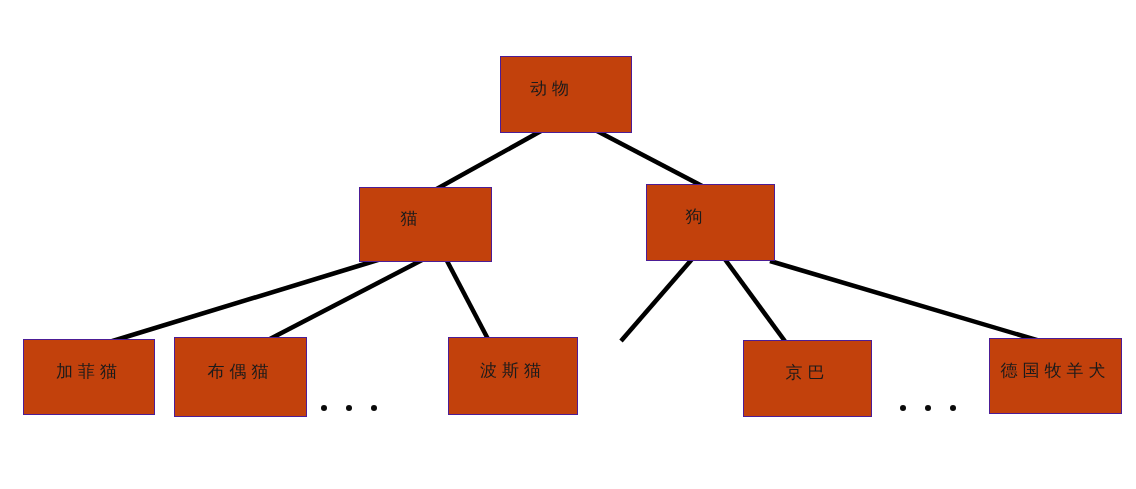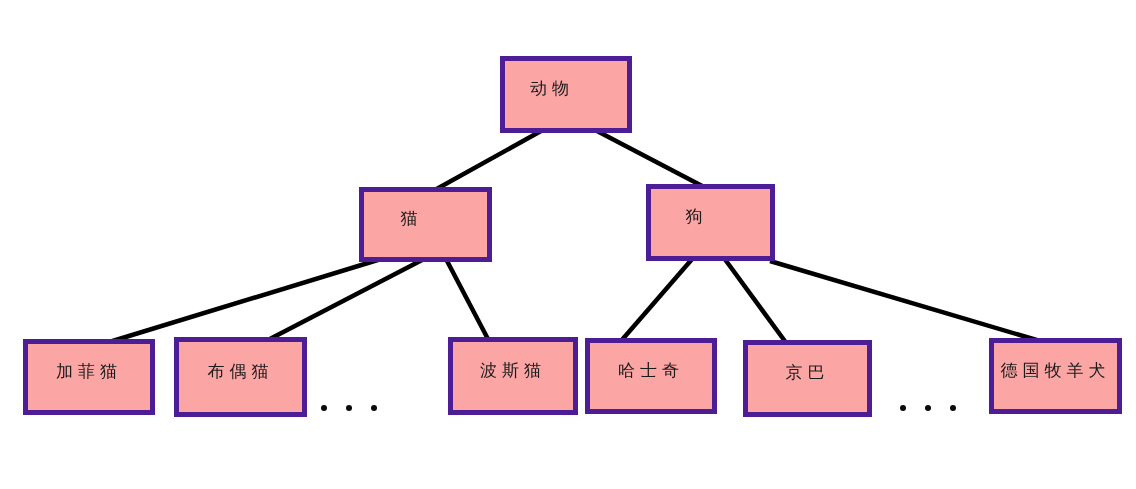--- a/index.html
+++ b/index.html
@@ -24,22 +24,22 @@
     height: 489px;
     z-index: 1;
   }
   svg.edges line {
     stroke: #000000;
     stroke-width: 4.5;
   }
   .node {
     position: absolute;
     z-index: 2;
-    background: #fca5a5;
-    border: 5px solid #4c1d95;
+    background: #c2410c;
+    border: 1px solid #4c1d95;
     box-sizing: border-box;
     display: flex;
     align-items: center;
     justify-content: center;
   }
   .node .lbl {
     font-size: 17px;
     letter-spacing: 5px;
     color: #1b1b1b;
     white-space: nowrap;
@@ -115,23 +115,20 @@
   <div class="dots g-cat">
       <span class="dot"></span>
       <span class="dot"></span>
       <span class="dot"></span>
     </div>
 
   <div class="node n-persian">
     <span class="lbl">波斯猫</span>
   </div>
 
-  <div class="node n-husky">
-    <span class="lbl">哈士奇</span>
-  </div>
 
   <div class="node n-pekingese">
     <span class="lbl">京巴</span>
   </div>
 
   <div class="dots g-dog">
       <span class="dot"></span>
       <span class="dot"></span>
       <span class="dot"></span>
     </div>

